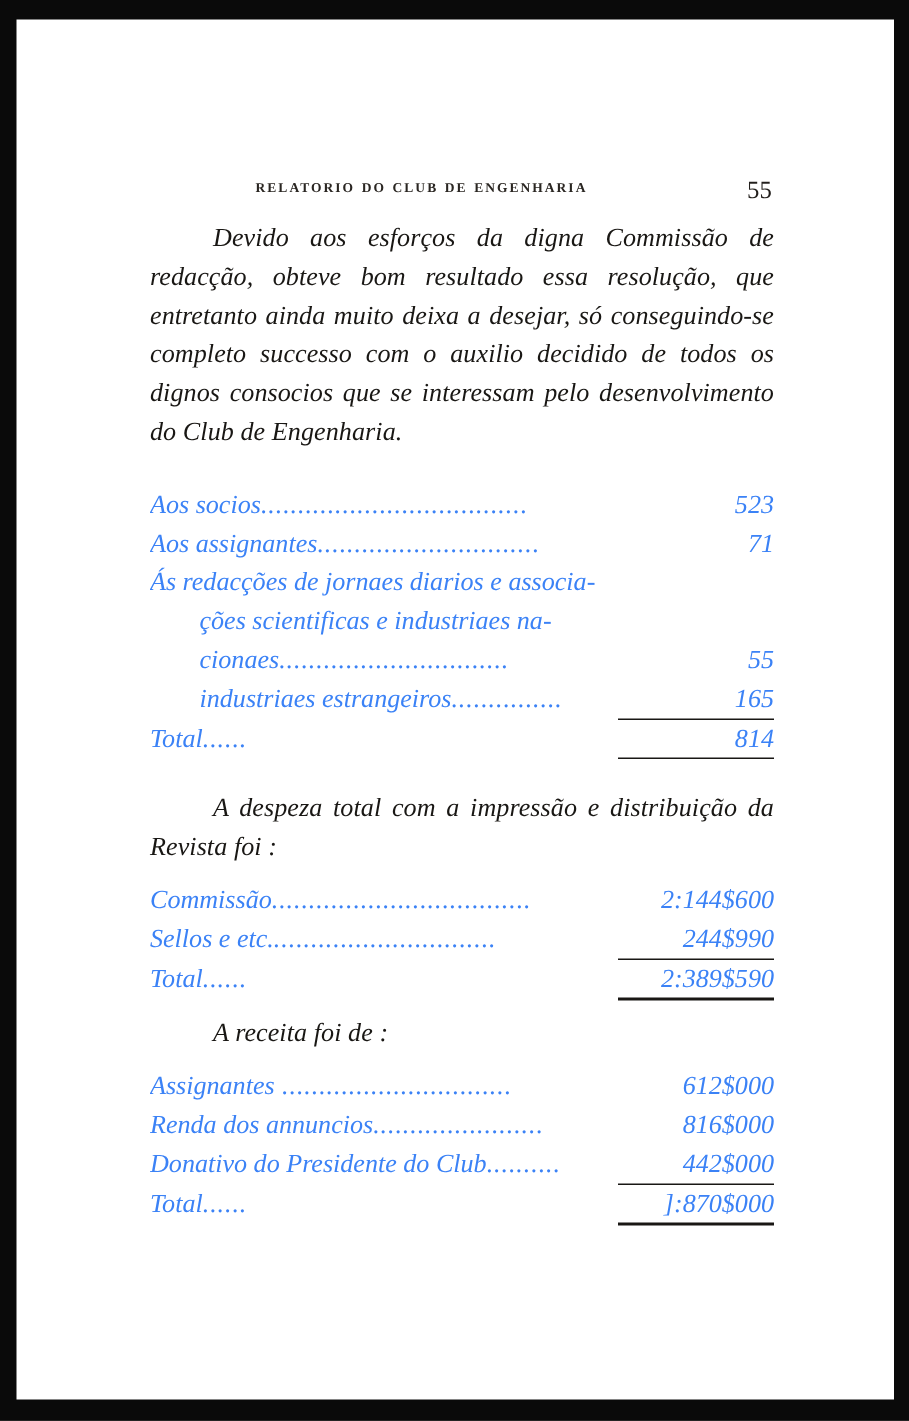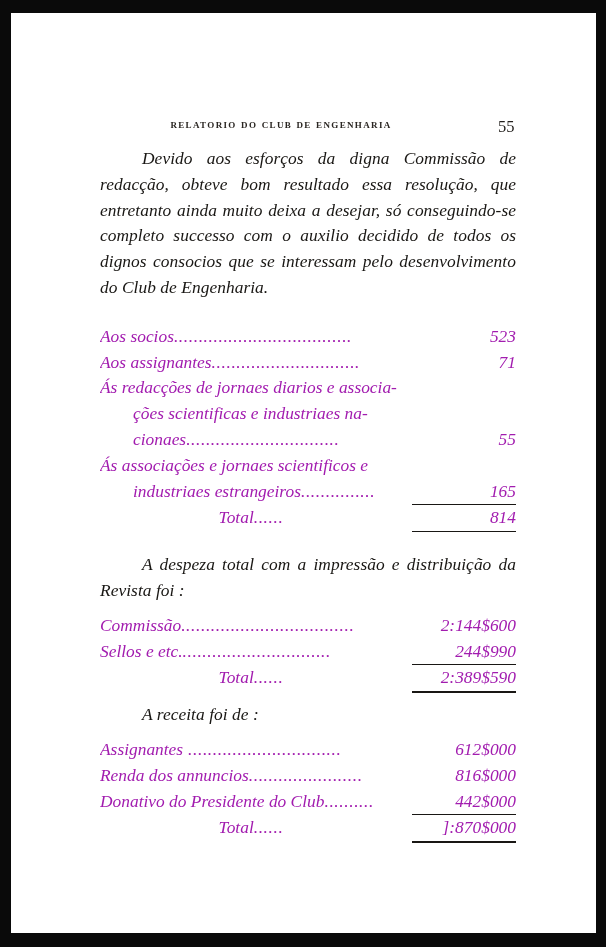--- a/index.html
+++ b/index.html
@@ -92,21 +92,21 @@
 
   .gap-sm { height: 9px; }
   .gap-md { height: 14px; }
   .gap-lg { height: 20px; }
 
   
   table.ledger {
     border-collapse: collapse;
     width: 416px;
     font-size: 17.4px;
-    color: #a21caf;
+    color: #3b82f6;
     table-layout: fixed;
   }
   table.ledger td {
     padding: 0;
     vertical-align: baseline;
     height: 25.8px;
     line-height: 25.8px;
   }
   td.label {
     white-space: nowrap;
@@ -120,21 +120,21 @@
 
   td.amount {
     width: 104px;
     text-align: right;
     white-space: nowrap;
     padding-right: 2px;
   }
 
   
   tr.total-row td.label {
-    text-align: center;
+    text-align: left;
     padding-right: 10px;
   }
   tr.total-row td.amount {
     border-top: 1.7px solid #191714;
     border-bottom: 2.4px solid #191714;
     margin-top: 48px;
   }
   tr.total-row.single-under td.amount {
     border-bottom: 1.6px solid #191714;
   }
@@ -178,24 +178,20 @@
             </tr>
             <tr>
               <td class="label indent"><span class="lbl">ções scientificas e industriaes na-</span><span class="leader"></span></td>
               <td class="amount"></td>
             </tr>
             <tr>
               <td class="label indent"><span class="lbl">cionaes</span><span class="leader">...............................</span></td>
               <td class="amount">55</td>
             </tr>
             <tr>
-              <td class="label"><span class="lbl">Ás associações e jornaes scientificos e</span><span class="leader"></span></td>
-              <td class="amount"></td>
-            </tr>
-            <tr>
               <td class="label indent"><span class="lbl">industriaes estrangeiros</span><span class="leader">...............</span></td>
               <td class="amount">165</td>
             </tr>
             <tr class="total-row single-under">
               <td class="label"><span class="sc-wrap"><span>Total</span><span class="leader">......</span></span></td>
               <td class="amount">814</td>
             </tr>
           </tbody>
         </table>
 

